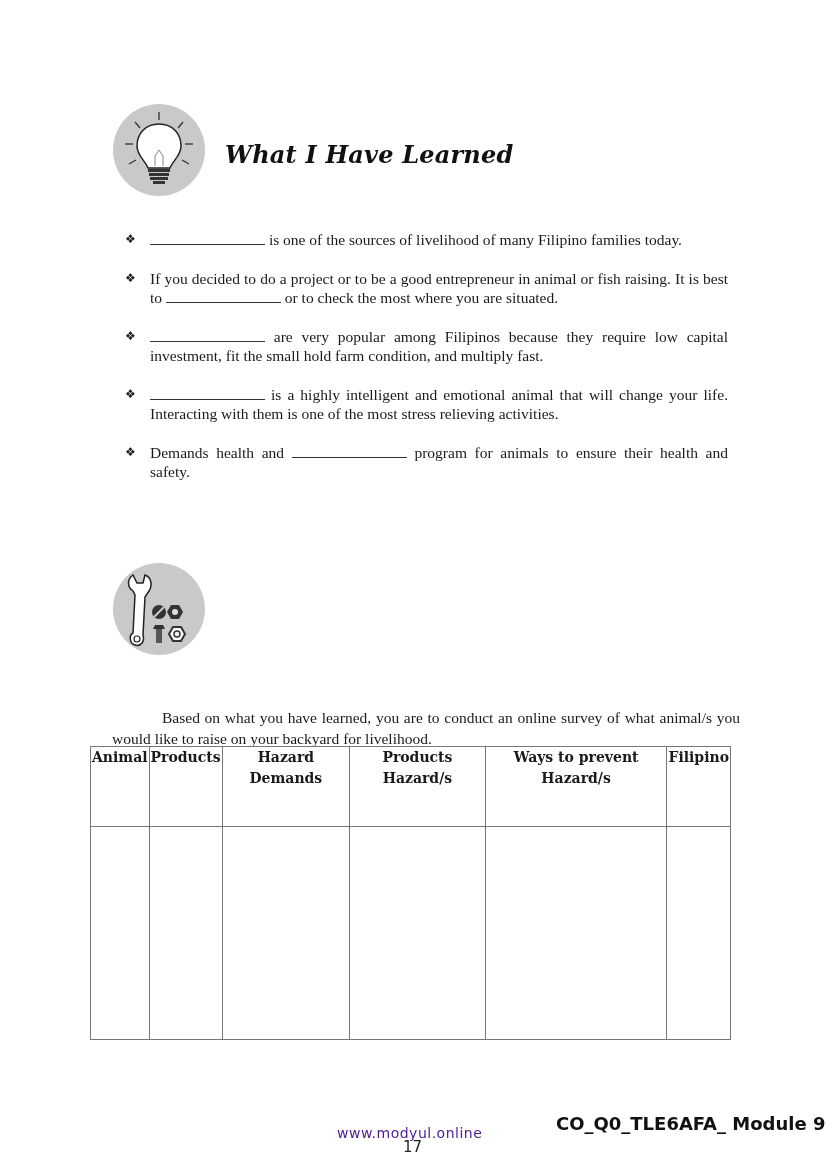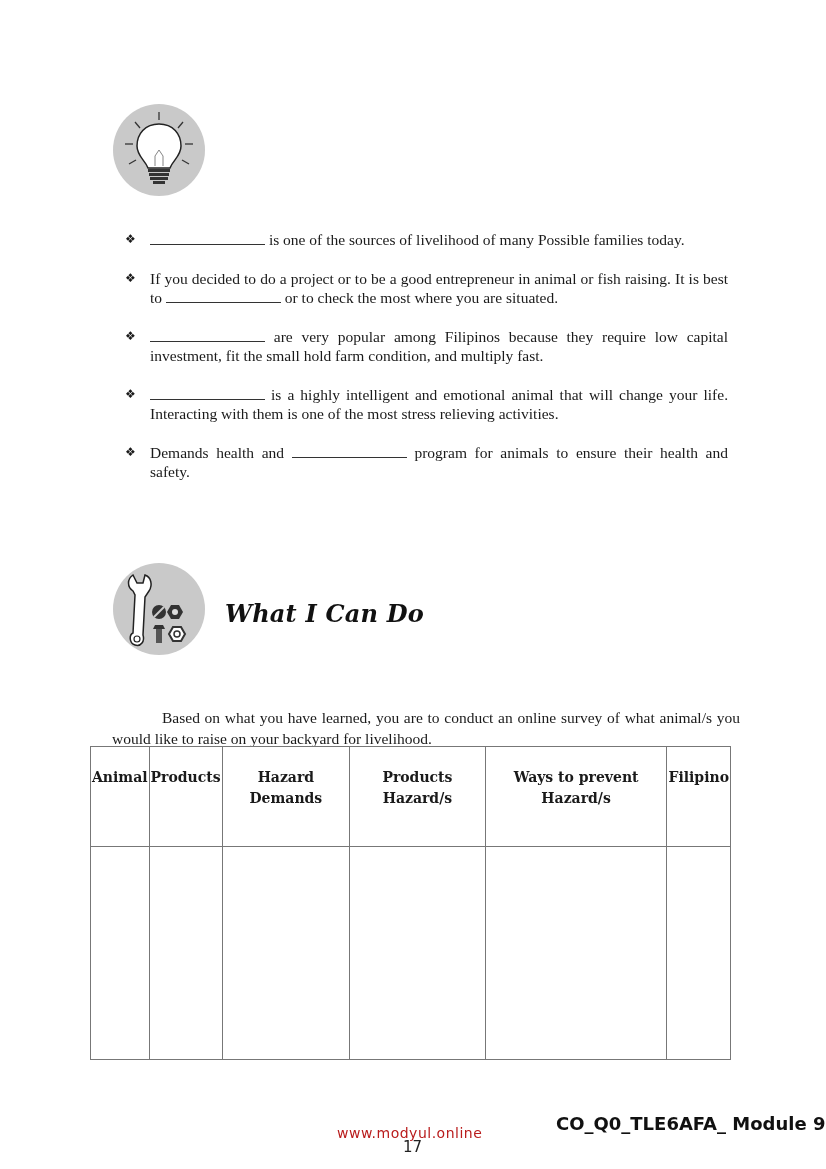--- a/index.html
+++ b/index.html
@@ -21,26 +21,26 @@
     .bullets { position: absolute; left: 125px; top: 230px; width: 603px; }
     .bullet-item { position: relative; padding-left: 25px; margin-bottom: 20px;
       font-family: "Liberation Serif", serif; font-size: 15.5px; line-height: 19px; text-align: justify; }
     .bullet-item .diamond { position: absolute; left: 0; top: 0; font-size: 12px; }
     .blank { display: inline-block; width: 115px; border-bottom: 1px solid #333; height: 13px; vertical-align: baseline; }
     .intro { position: absolute; left: 100px; top: 695px; width: 628px;
       font-family: "Liberation Serif", serif; font-size: 15.5px; line-height: 21px; text-align: justify; text-indent: 50px; }
     table.survey { position: absolute; left: 90px; top: 746px; width: 641px; border-collapse: collapse; }
     table.survey th, table.survey td { border: 1px solid #777; }
     table.survey th {
-      height: 78px; vertical-align: top; padding-top: 20px; font-family: "DejaVu Serif", serif;
+      height: 78px; vertical-align: top; padding-top: 0; font-family: "DejaVu Serif", serif;
       font-size: 14px; font-weight: bold; line-height: 21px; text-align: center;
     }
     table.survey td { height: 210px; }
     .page-number { position: absolute; left: 403px; top: 1100px; font-family: "DejaVu Sans", sans-serif; font-size: 15px; color: #222; margin-top: 38px; }
-    .watermark { position: absolute; left: 337px; top: 1125px; font-family: "DejaVu Sans", sans-serif; font-size: 14px; color: #b91c1c; letter-spacing: 0.5px; }
+    .watermark { position: absolute; left: 337px; top: 1125px; font-family: "DejaVu Sans", sans-serif; font-size: 14px; color: #4c1d95; letter-spacing: 0.5px; }
     .module-code { position: absolute; left: 556px; top: 1113px; font-family: "DejaVu Sans", sans-serif; font-weight: bold; font-size: 18px; color: #111; }
   </style>
 </head>
 <body>
 
 <div class="section-head" style="top:104px;">
   <div class="section-icon">
     <svg width="92" height="92" viewBox="0 0 92 92">
       <g stroke="#333" stroke-width="1.3" fill="none">
         <line x1="46" y1="8" x2="46" y2="16"></line>
@@ -54,24 +54,25 @@
       <path d="M46 20 C32 20 24 30 24 42 C24 52 32 56 35 64 L57 64 C60 56 68 52 68 42 C68 30 60 20 46 20 Z" fill="#fff" stroke="#222" stroke-width="1.5"></path>
       <path d="M42 62 L42 52 L46 46 L50 52 L50 62" fill="none" stroke="#666" stroke-width="0.8"></path>
       <g fill="#333">
         <rect x="35" y="65" width="22" height="3"></rect>
         <rect x="36" y="69" width="20" height="3"></rect>
         <rect x="37" y="73" width="18" height="3"></rect>
         <rect x="40" y="77" width="12" height="3"></rect>
       </g>
     </svg>
   </div>
+  <div class="section-title">What I Have Learned</div>
 </div>
 
 <div class="bullets" id="bullets">
-    <div class="bullet-item"><span class="diamond">❖</span><span></span><span class="blank"></span><span> is one of the sources of livelihood of many Possible families today.</span></div>
+    <div class="bullet-item"><span class="diamond">❖</span><span></span><span class="blank"></span><span> is one of the sources of livelihood of many Filipino families today.</span></div>
     <div class="bullet-item"><span class="diamond">❖</span><span>If you decided to do a project or to be a good entrepreneur in animal or fish raising. It is best to </span><span class="blank"></span><span> or to check the most where you are situated.</span></div>
     <div class="bullet-item"><span class="diamond">❖</span><span></span><span class="blank"></span><span> are very popular among Filipinos because they require low capital investment, fit the small hold farm condition, and multiply fast.</span></div>
     <div class="bullet-item"><span class="diamond">❖</span><span></span><span class="blank"></span><span> is a highly intelligent and emotional animal that will change your life. Interacting with them is one of the most stress relieving activities.</span></div>
     <div class="bullet-item"><span class="diamond">❖</span><span>Demands health and </span><span class="blank"></span><span> program for animals to ensure their health and safety.</span></div>
   </div>
 
 <div class="section-head" style="top:563px;">
   <div class="section-icon">
     <svg width="92" height="92" viewBox="0 0 92 92">
       <path d="M20 12 C14 16 14 24 20 28 L22 32 L20 70 C16 72 16 80 22 82 C28 84 32 78 30 72 L32 34 L36 28 C40 22 38 14 32 12 L30 20 L24 20 Z" fill="#fff" stroke="#222" stroke-width="1.5"></path>
@@ -79,21 +80,20 @@
       <circle cx="46" cy="49" r="7" fill="#333"></circle>
       <line x1="41" y1="54" x2="51" y2="44" stroke="#ccc" stroke-width="2"></line>
       <polygon points="58,42 66,42 70,49 66,56 58,56 54,49" fill="#333"></polygon>
       <circle cx="62" cy="49" r="3" fill="#ddd"></circle>
       <path d="M40 66 L52 66 L50 62 L42 62 Z" fill="#333"></path>
       <rect x="43" y="66" width="6" height="14" fill="#555"></rect>
       <polygon points="60,64 68,64 72,71 68,78 60,78 56,71" fill="#fff" stroke="#333" stroke-width="2"></polygon>
       <circle cx="64" cy="71" r="3" fill="none" stroke="#333" stroke-width="1.5"></circle>
     </svg>
   </div>
-  <div class="section-title">What I Can Do</div>
 </div>
 
 <p class="intro" style="margin:12px;">Based on what you have learned, you are to conduct an online survey of what animal/s you would like to raise on your backyard for livelihood.</p>
 
 <table class="survey">
   <thead>
     <tr id="thead-row">
         <th>Animal</th>
         <th>Products</th>
         <th>Hazard Demands</th>

